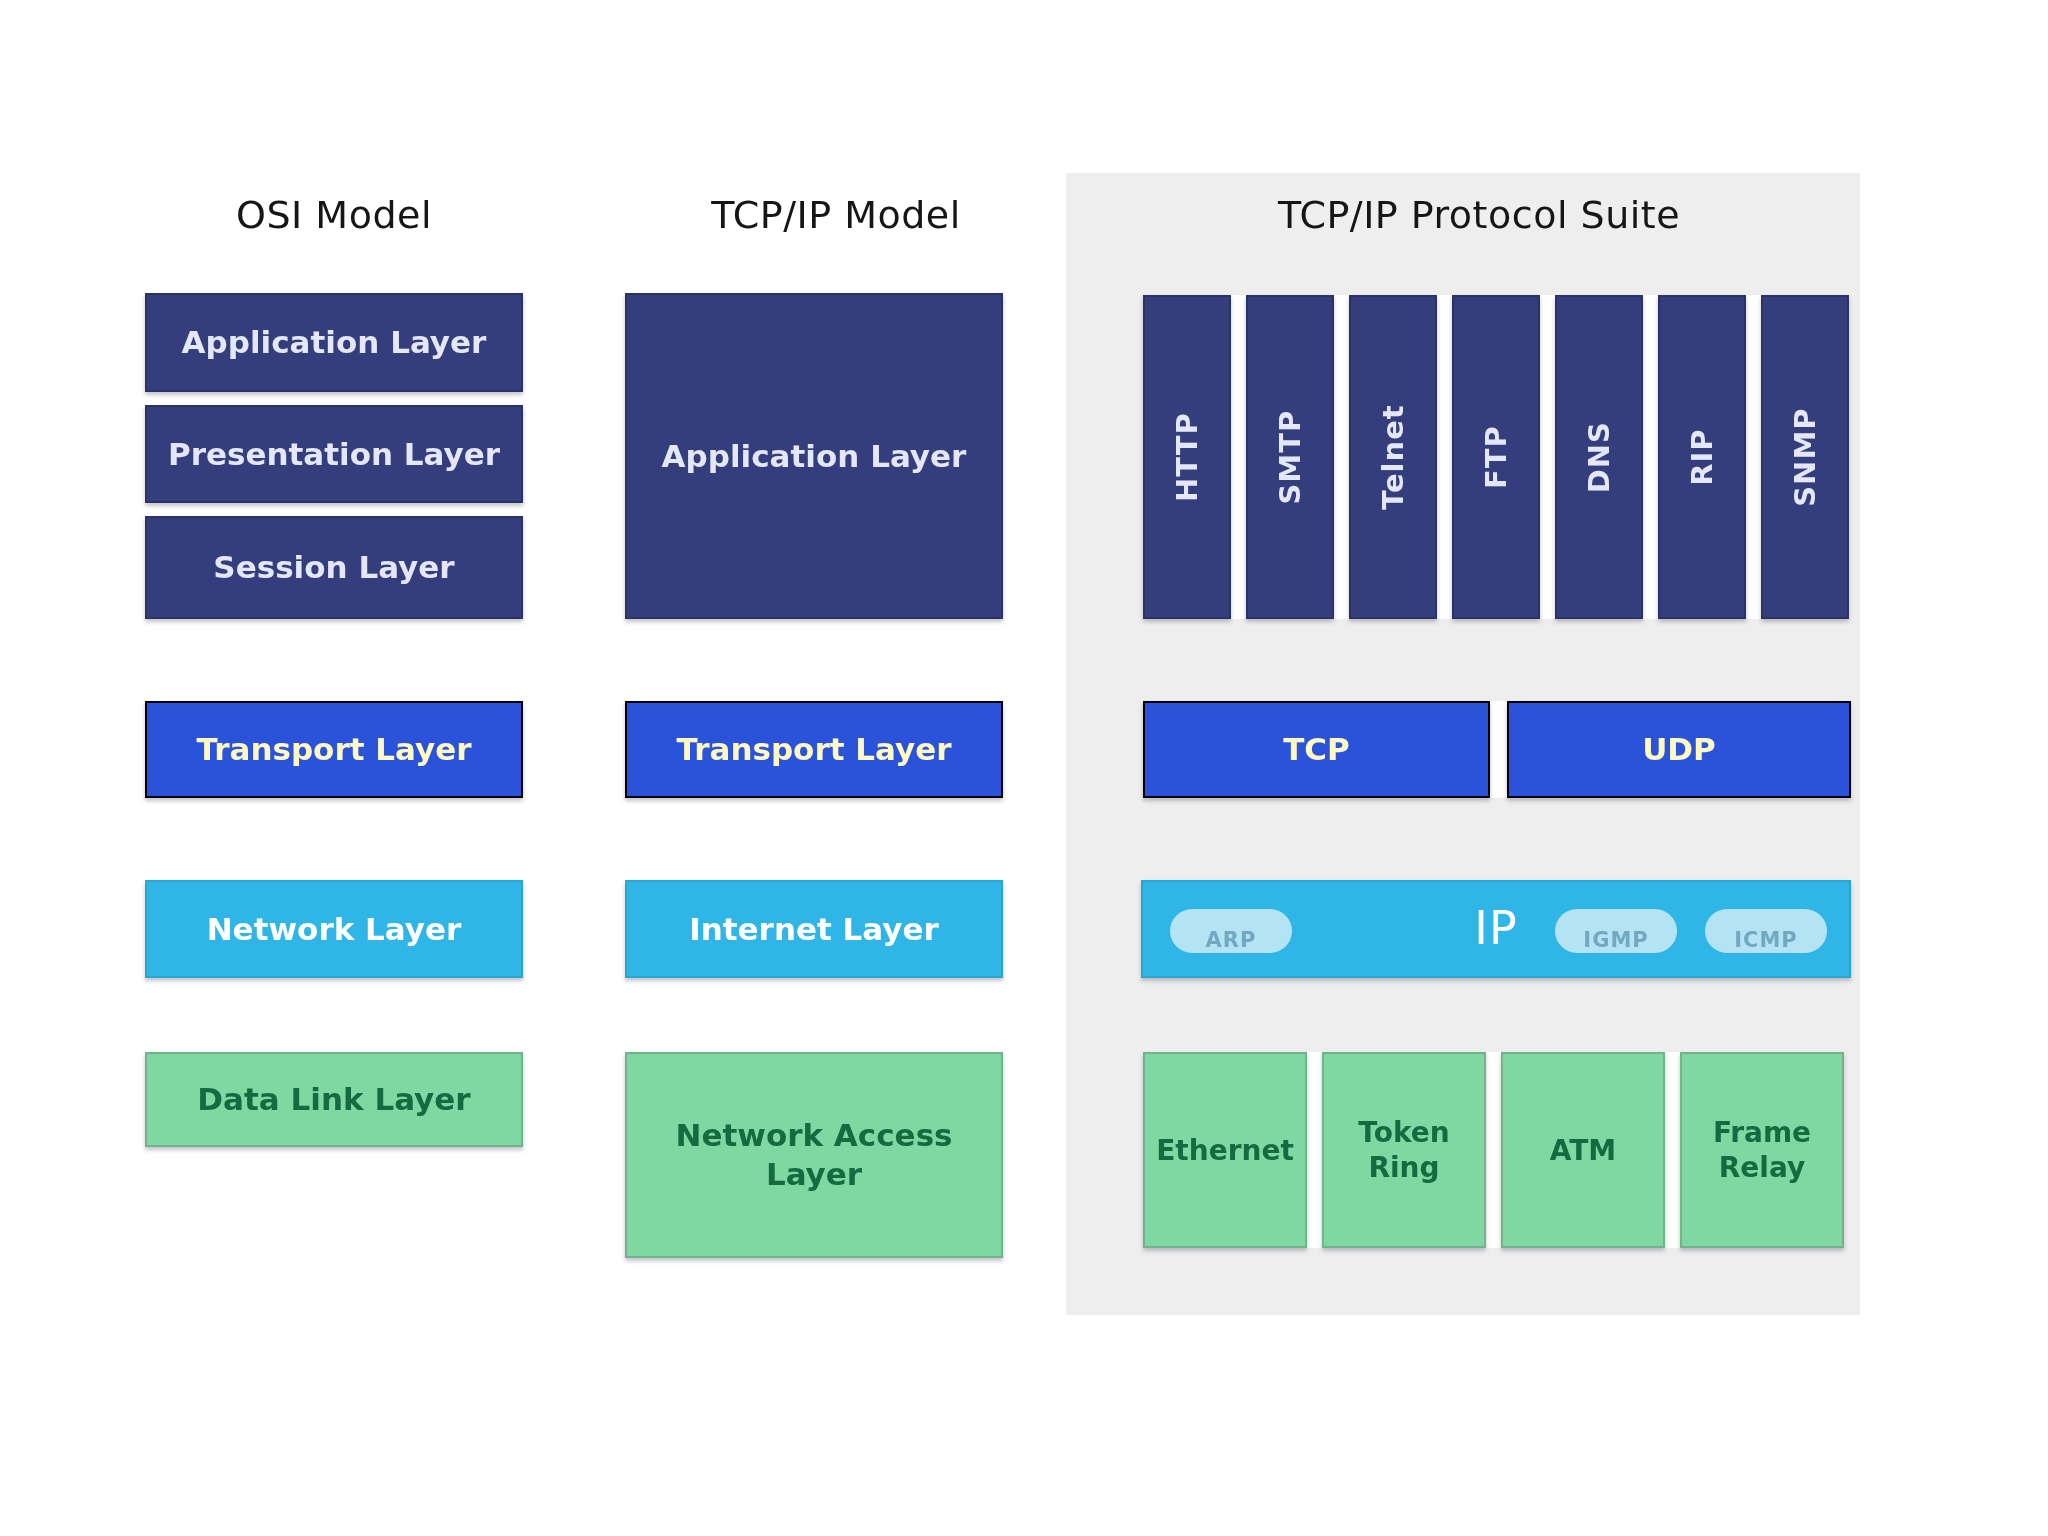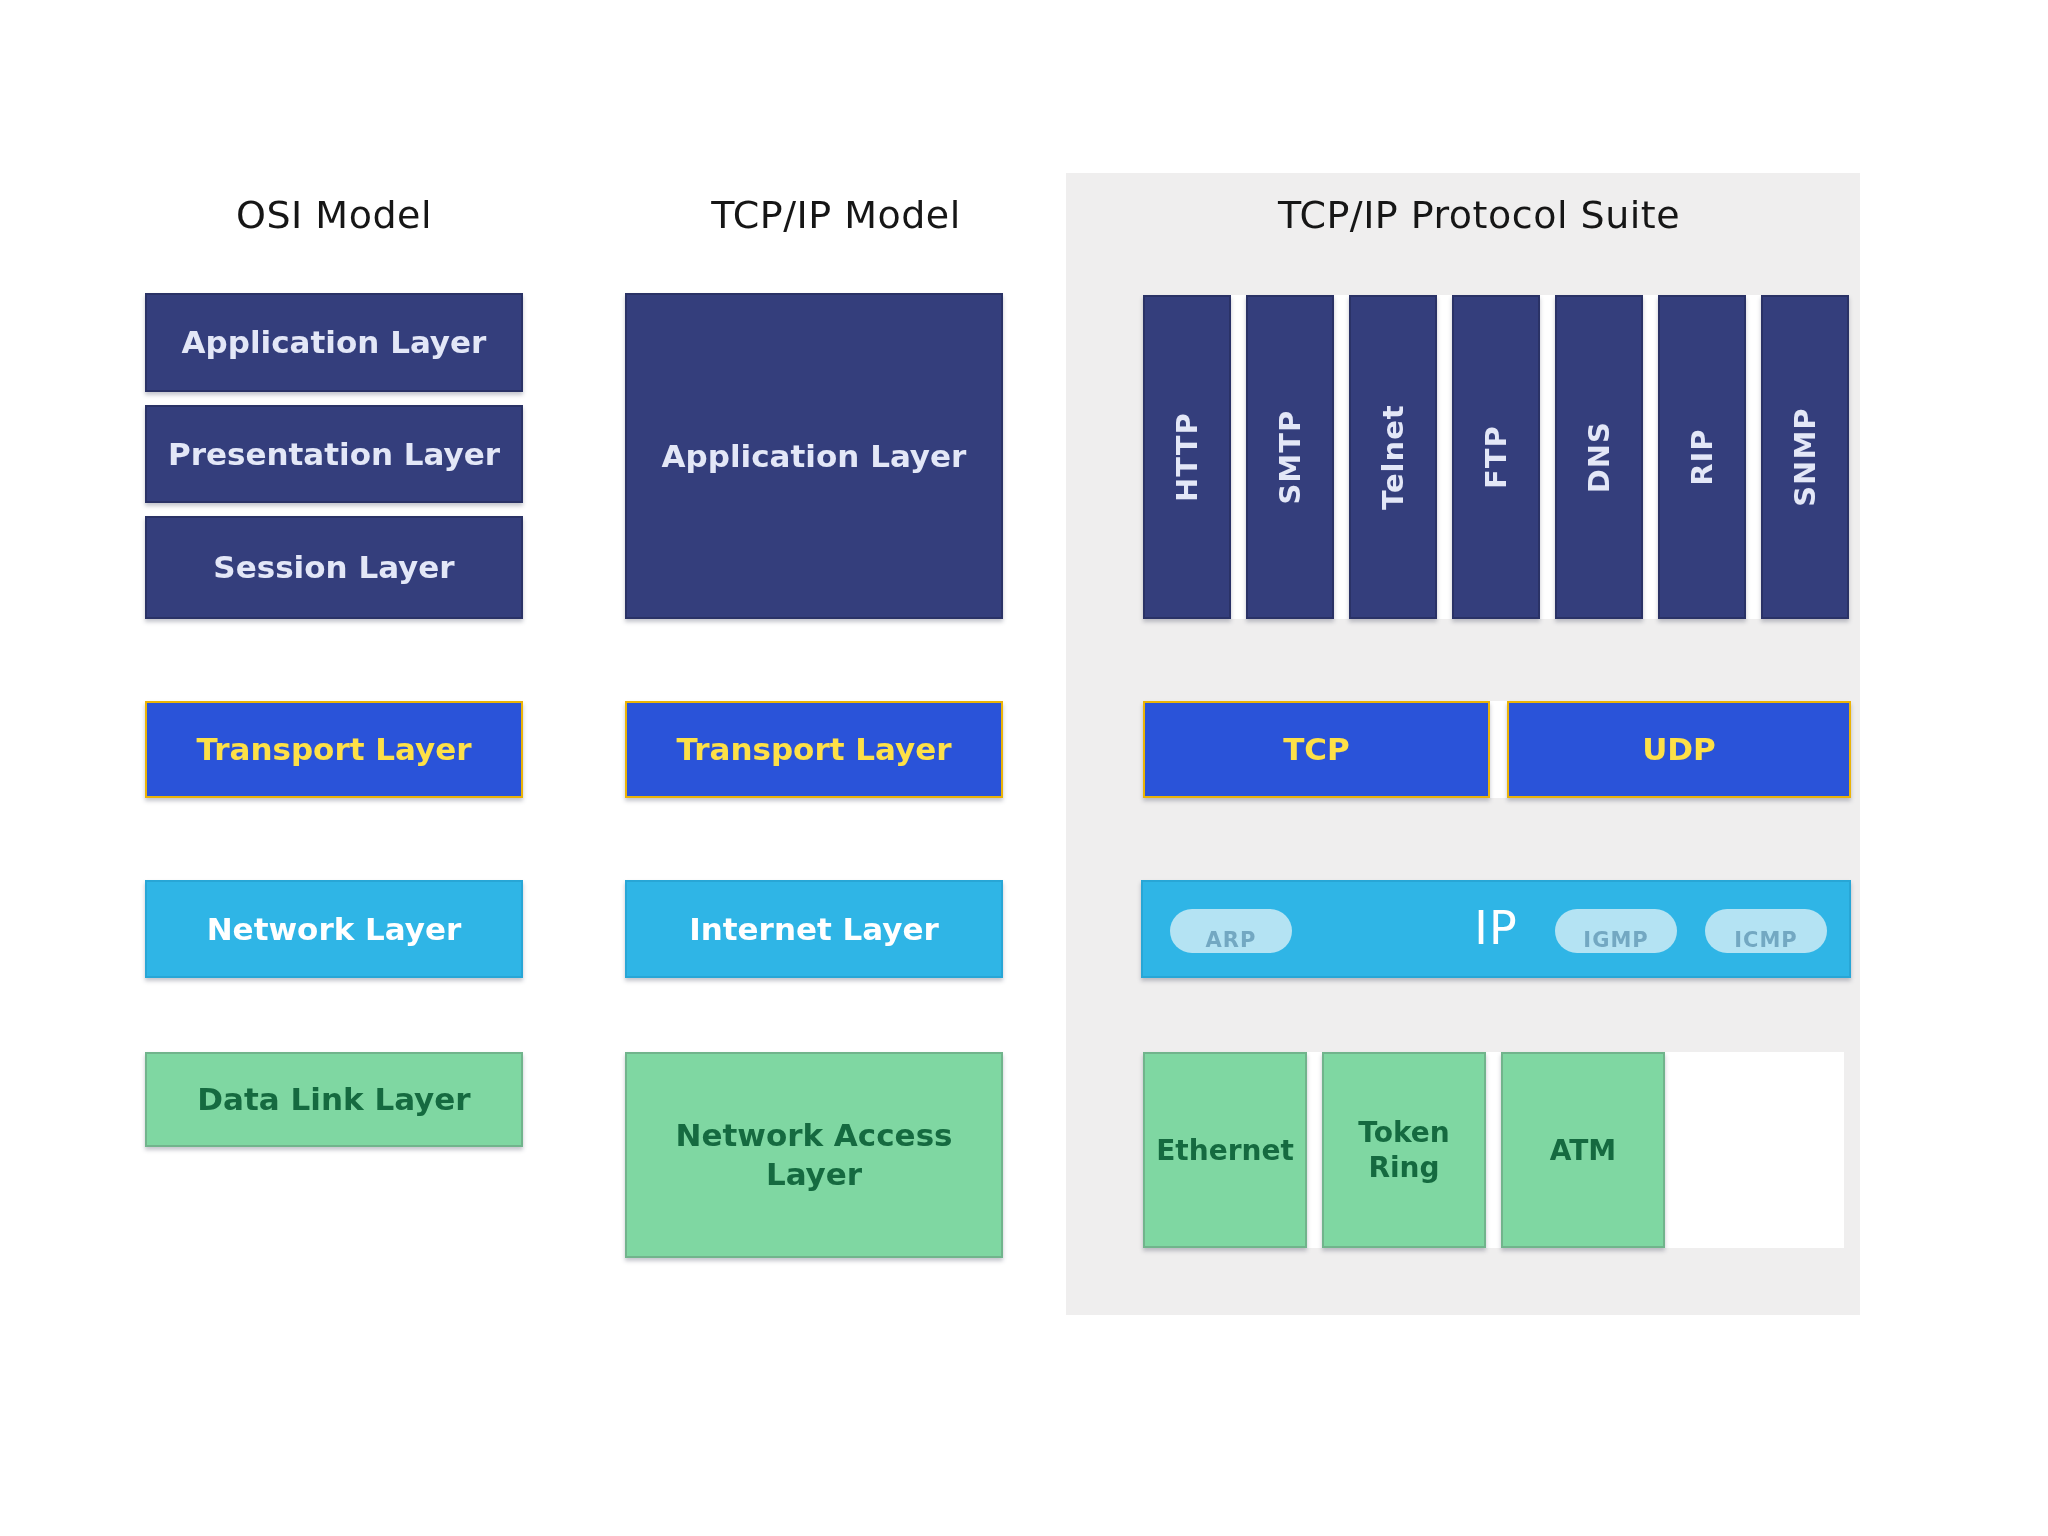--- a/index.html
+++ b/index.html
@@ -15,21 +15,21 @@
   .col-title{
     position:absolute;height:50px;display:flex;align-items:center;justify-content:center;
     font-size:38px;font-weight:400;letter-spacing:.5px;color:var(--title-text);white-space:nowrap;
   }
   .box{
     position:absolute;display:flex;align-items:center;justify-content:center;text-align:center;
     box-sizing:border-box;font-weight:700;line-height:1.25;
     box-shadow:0 3px 4px rgba(45,50,75,.28);
   }
   .navy{background:var(--navy);border:2px solid #2a3266;color:var(--navy-text);}
-  .blue{background:var(--blue);border:2px solid #eab308;color:#fde047;}
+  .blue{background:var(--blue);border:2px solid #000000;color:#fef9c3;}
   .cyan{background:var(--cyan);border:2px solid #28a6d6;color:#ffffff;}
   .greenbox{background:var(--green);border:2px solid rgba(90,115,100,.35);color:var(--green-text);}
   .layer-label{font-size:31px;}
   .panel{position:absolute;left:1066px;top:173px;width:794px;height:1142px;background:var(--panel-bg);}
   .row-strip{position:absolute;background:#ffffff;}
   .vbar{position:absolute;top:0;height:100%;}
   .vbar .vtext{
     transform:rotate(-90deg);white-space:nowrap;font-size:29px;font-weight:700;letter-spacing:1px;
   }
   .pill{
@@ -135,16 +135,19 @@
     <div class="row-strip" style="left:77px;top:879px;width:701px;height:196px;">
       <div class="box greenbox" style="left:0;top:0;width:164px;height:196px;padding:0 4px;">
         <span class="green-label">Ethernet</span>
       </div>
       <div class="box greenbox" style="left:179px;top:0;width:164px;height:196px;padding:0 24px;">
         <span class="green-label">Token Ring</span>
       </div>
       <div class="box greenbox" style="left:358px;top:0;width:164px;height:196px;padding:4px 4px;">
         <span class="green-label">ATM</span>
       </div>
+      <div class="box greenbox" style="left:537px;top:0;width:164px;height:196px;padding:0 24px;">
+        <span class="green-label">Frame Relay</span>
+      </div>
     </div>
   </div>
 
 </div>
 
 </body></html>

